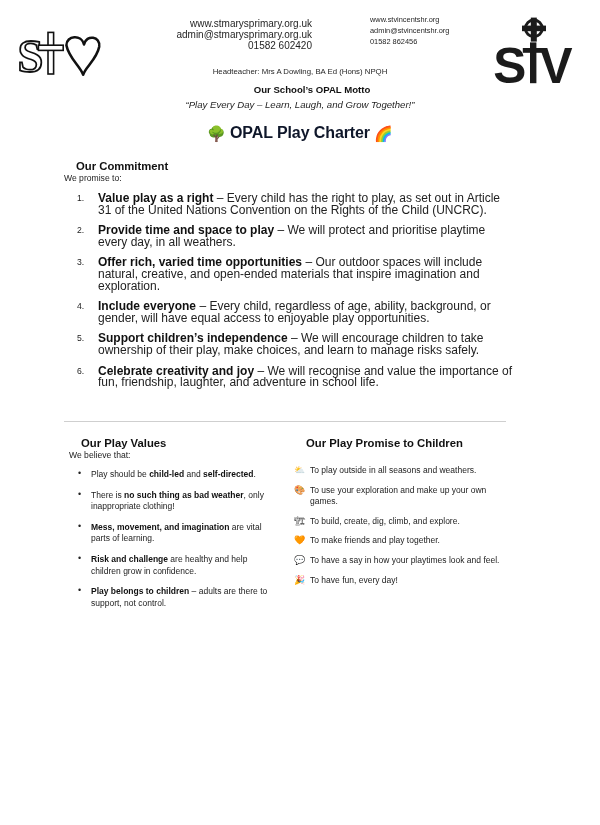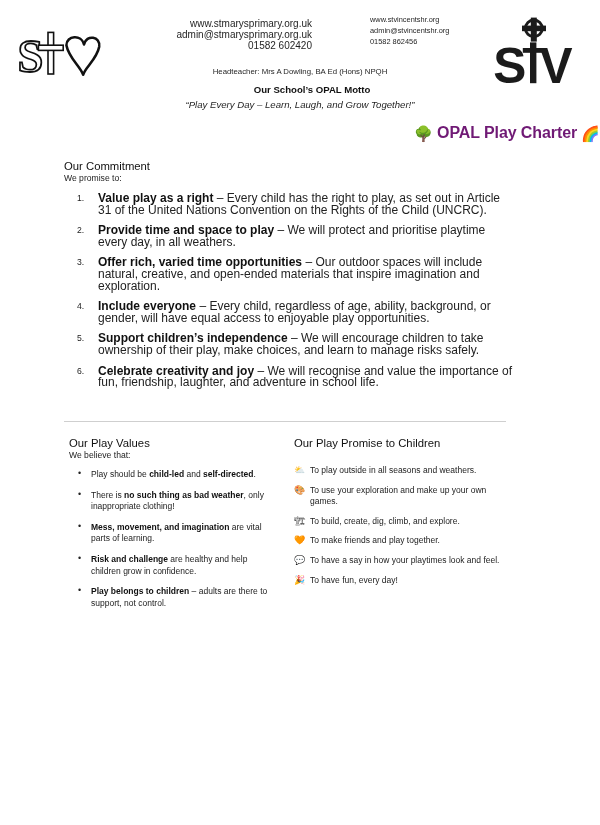--- a/index.html
+++ b/index.html
@@ -95,43 +95,43 @@
     font-size: 9.6px;
     font-style: italic;
     color: #1f1f1f;
   }
 
   .charter-title {
     position: absolute;
     left: 0;
     right: 0;
     top: 124px;
-    text-align: right;
+    text-align: center;
     font-size: 16px;
     font-weight: bold;
-    color: #701a75;
+    color: #0f172a;
     letter-spacing: -0.1px;
   }
   .charter-title .emoji {
     font-size: 15px;
     vertical-align: -1px;
   }
 
   
   .commitment {
     position: absolute;
     left: 64px;
     top: 160px;
     width: 452px;
   }
   .section-head {
     font-size: 11.3px;
-    font-weight: normal;
+    font-weight: bold;
     color: #111;
-    margin: 0 0 1px 0;
+    margin: 0 0 1px 12px;
   }
   .section-sub {
     font-size: 8.6px;
     color: #222;
     margin: 0 0 10px 0;
   }
 
   ol.commit-list {
     margin: 0;
     padding: 0 0 0 34px;

